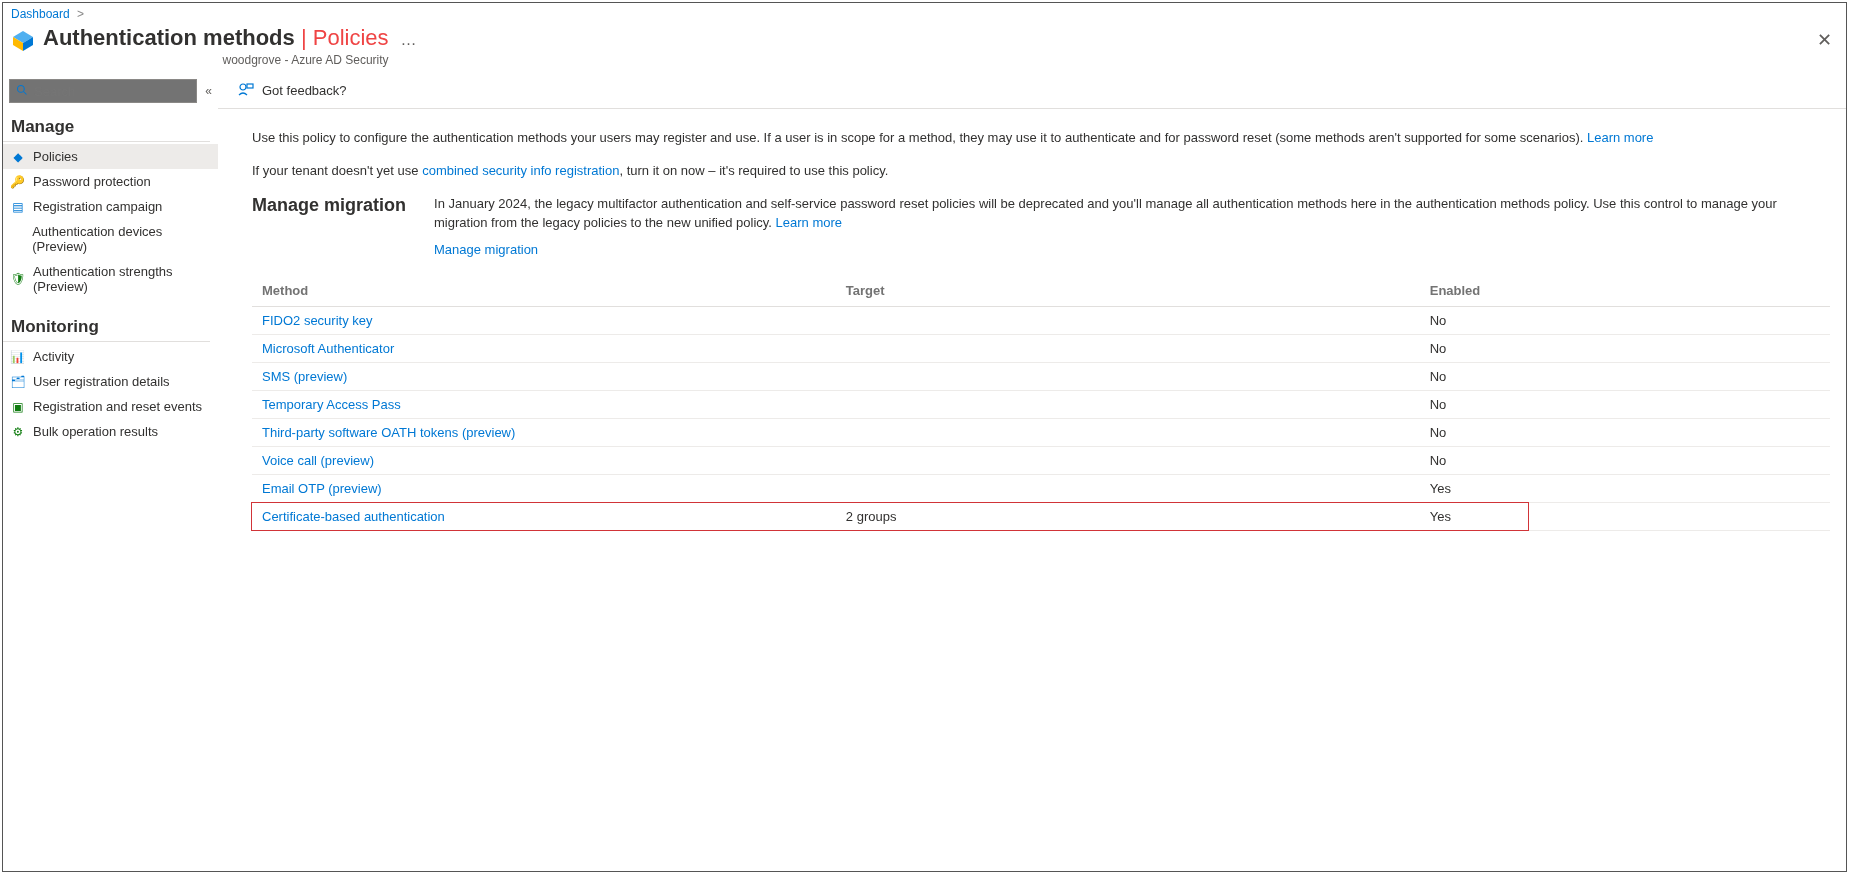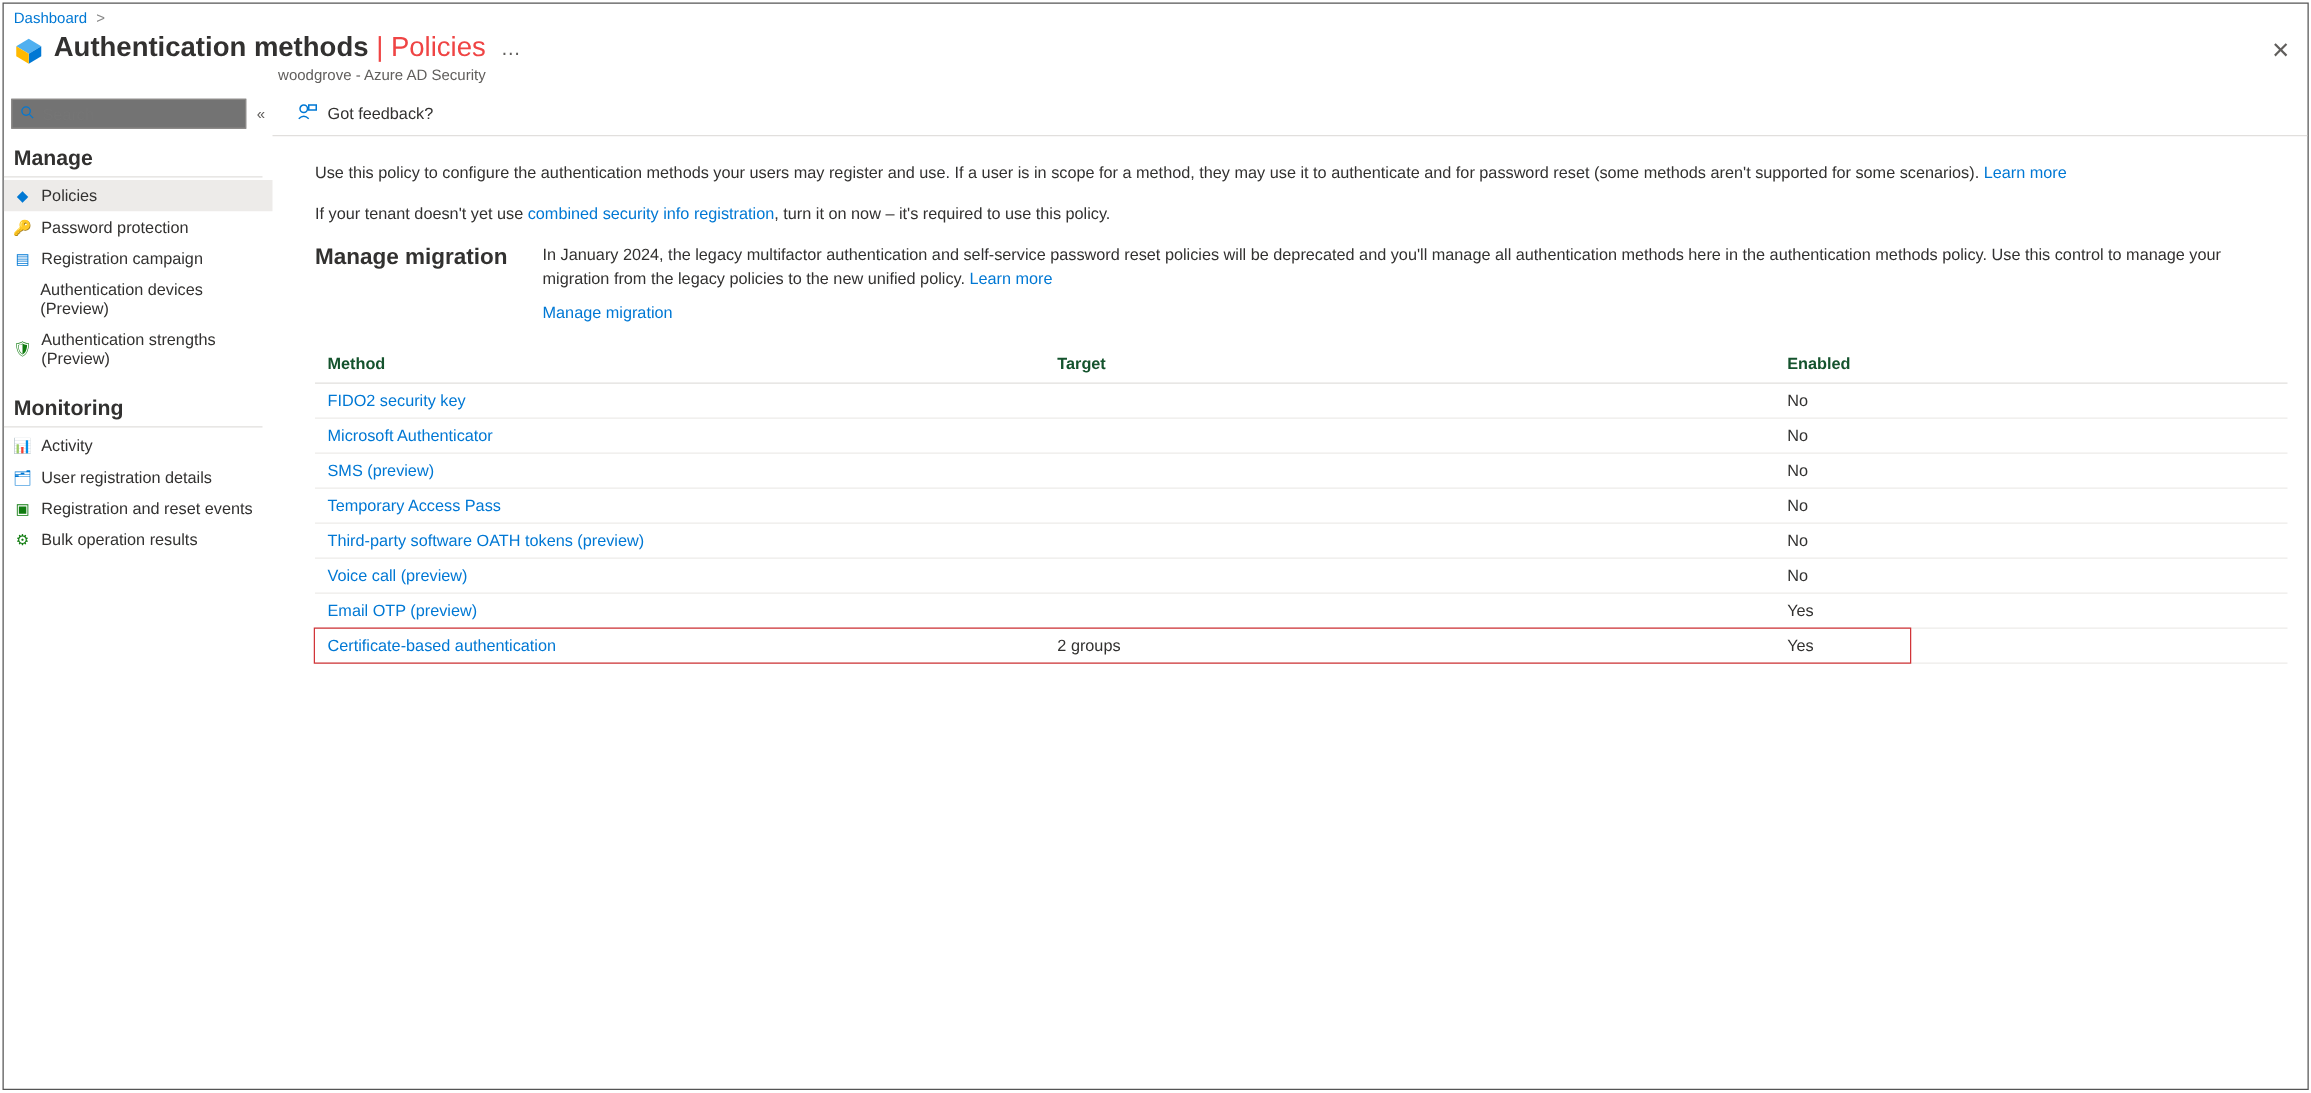--- a/index.html
+++ b/index.html
@@ -192,21 +192,21 @@
     width: 100%;
     border-collapse: collapse;
     margin-top: 18px;
     font-size: 13px;
   }
   table.methods th {
     text-align: left;
     font-weight: 600;
     padding: 8px 10px;
     border-bottom: 1px solid #e1dfdd;
-    color: #14532d;
+    color: #737373;
   }
   table.methods td {
     padding: 6px 10px;
     border-bottom: 1px solid #edebe9;
     vertical-align: middle;
   }
   table.methods td.method a { color: #0078d4; }
   .highlight-box {
     position: absolute;
     border: 1px solid #d13438;

